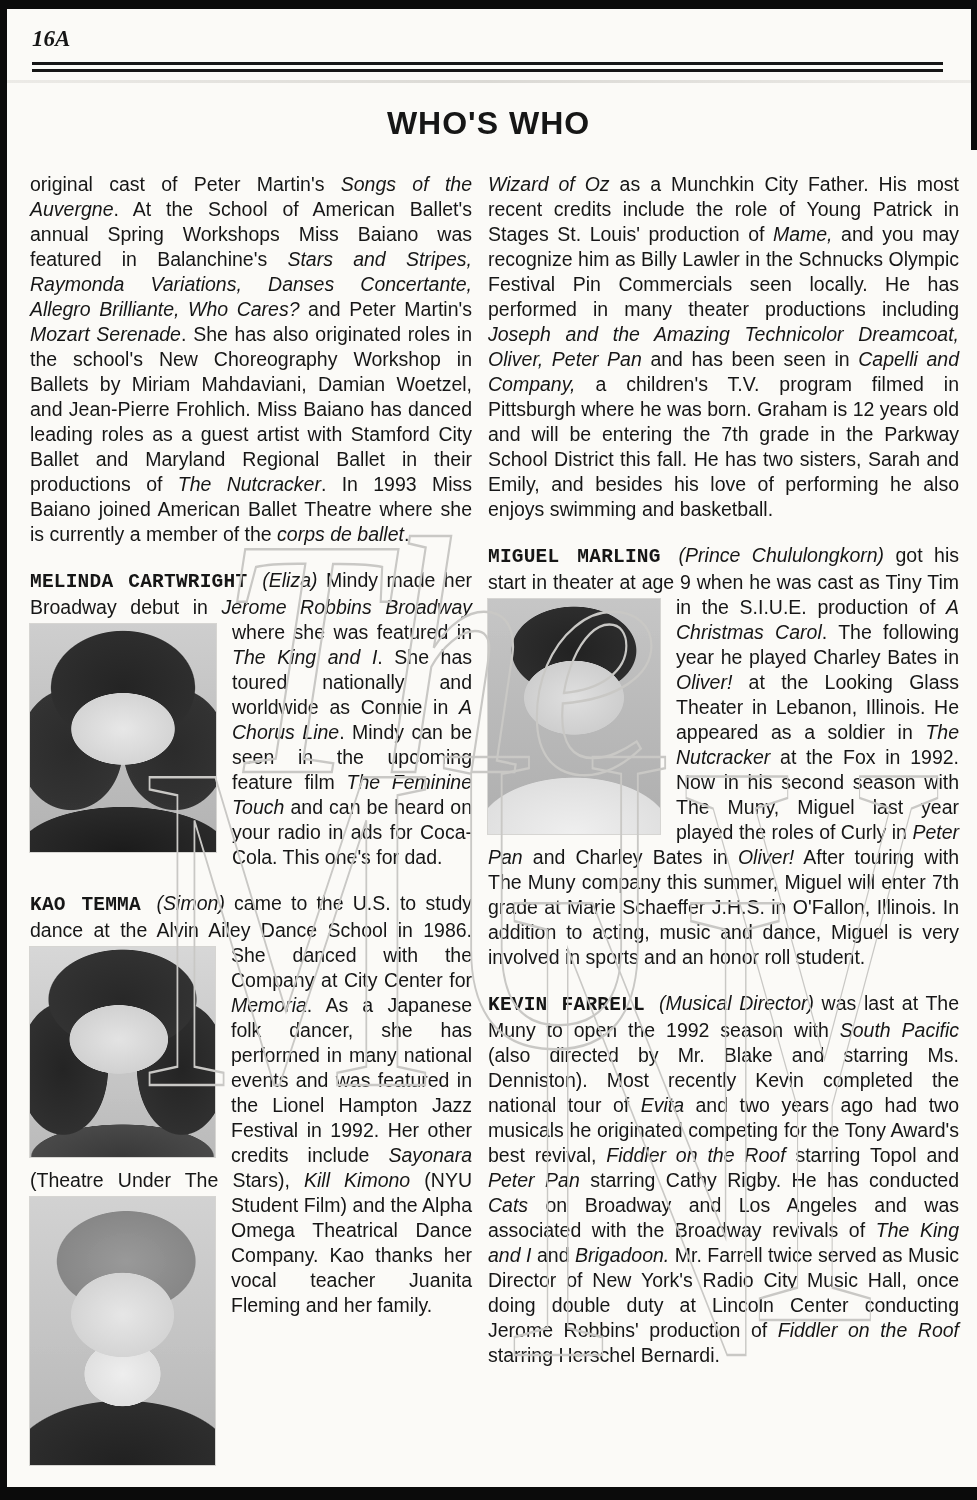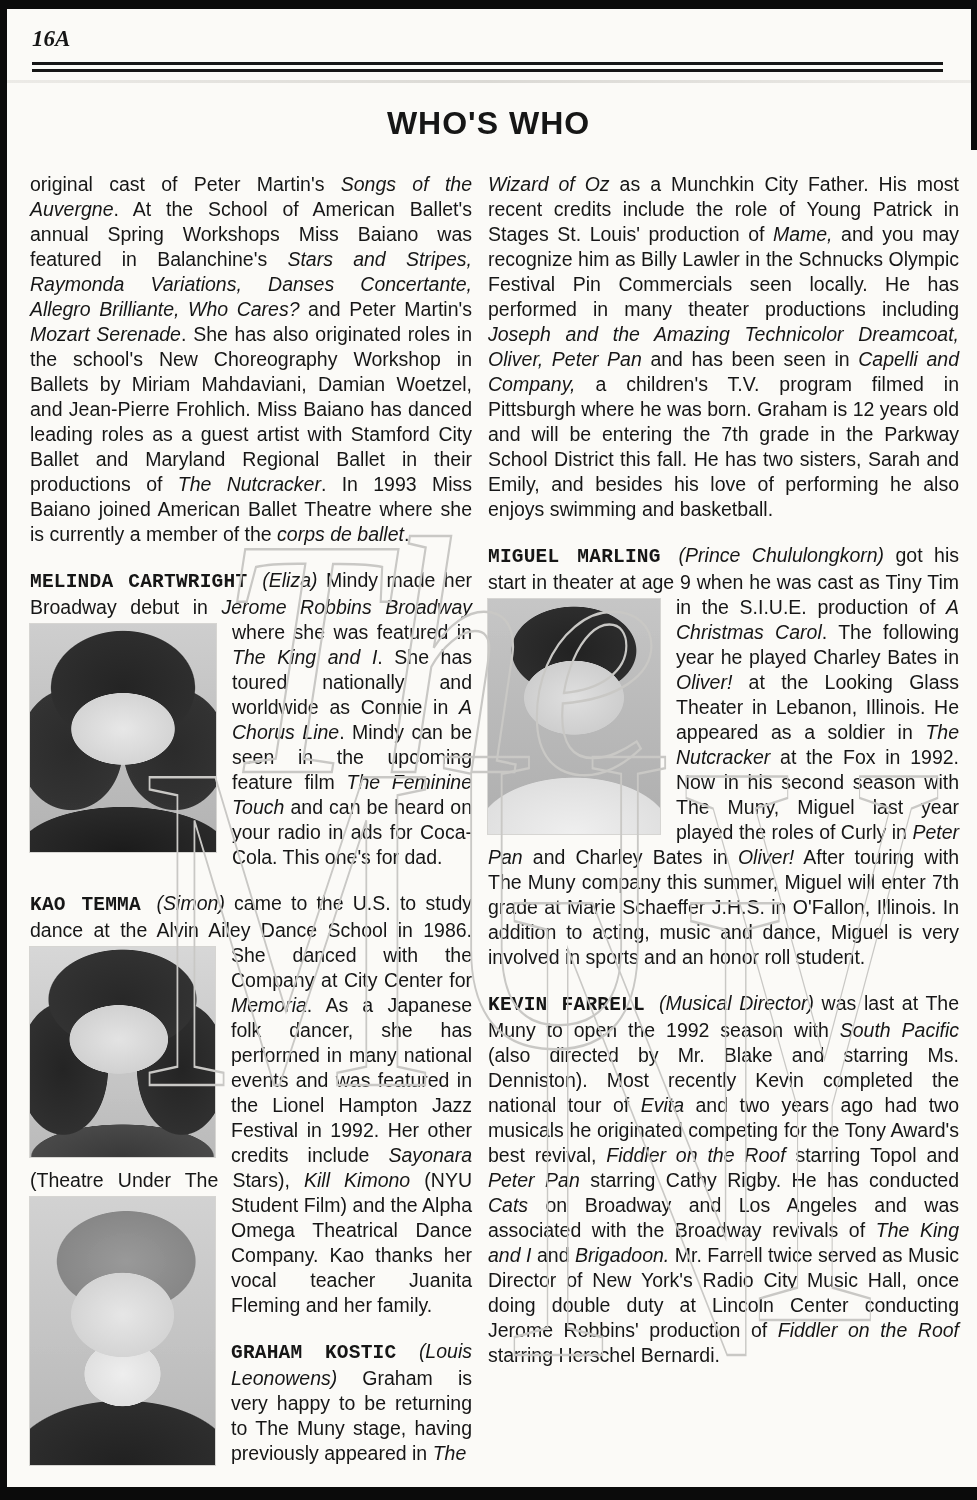--- a/index.html
+++ b/index.html
@@ -96,21 +96,20 @@
   <div class="double-rule"></div>
   <div class="faint-rule"></div>
 
   <h1 class="page-title">WHO'S WHO</h1>
 
   <div class="cols">
     <section class="col col-left">
         <p class="para"><span>original cast of Peter Martin's </span><span class="i">Songs of the Auvergne</span><span>. At the School of American Ballet's annual Spring Workshops Miss Baiano was featured in Balanchine's </span><span class="i">Stars and Stripes, Raymonda Variations, Danses Concertante, Allegro Brilliante, Who Cares?</span><span> and Peter Martin's </span><span class="i">Mozart Serenade</span><span>. She has also originated roles in the school's New Choreography Workshop in Ballets by Miriam Mahdaviani, Damian Woetzel, and Jean-Pierre Frohlich. Miss Baiano has danced leading roles as a guest artist with Stamford City Ballet and Maryland Regional Ballet in their productions of </span><span class="i">The Nutcracker</span><span>. In 1993 Miss Baiano joined American Ballet Theatre where she is currently a member of the </span><span class="i">corps de ballet</span><span>.</span></p>
         <p class="para"><span class="b">MELINDA CARTWRIGHT </span><span class="i">(Eliza)</span><span> Mindy made her Broadway debut in </span><span class="i">Jerome Robbins </span><span class="photo photo-melinda" style="width: 186px; height: 228px;"></span><span class="i">Broadway</span><span> where she was featured in </span><span class="i">The King and I</span><span>. She has toured nationally and worldwide as Connie in </span><span class="i">A Chorus Line</span><span>.  Mindy can be seen in the upcoming feature film </span><span class="i">The Feminine Touch</span><span> and can be heard on your radio in ads for Coca-Cola. This one's for dad.</span></p>
         <p class="para"><span class="b">KAO TEMMA </span><span class="i">(Simon)</span><span> came to the U.S. to study dance at the Alvin Ailey Dance School in 1986. </span><span class="photo photo-kao" style="width: 185px; height: 210px;"></span><span>She danced with the Company at City Center for </span><span class="i">Memoria</span><span>. As a Japanese folk dancer, she has performed in many national events and was featured in the Lionel Hampton Jazz Festival in 1992. Her other credits include </span><span class="i">Sayonara</span><span> (Theatre Under The Stars), </span><span class="i">Kill </span><span class="photo photo-graham" style="width: 185px; height: 268px;"></span><span class="i">Kimono</span><span> (NYU Student Film) and the Alpha Omega Theatrical Dance Company. Kao thanks her vocal teacher Juanita Fleming and her family.</span></p>
-        <p class="para"><span class="b">GRAHAM KOSTIC </span><span class="i">(Louis Leonowens)</span><span> Graham is very happy to be returning to The Muny stage, having previously appeared in </span><span class="i">The</span></p>
       </section>
     <section class="col col-right">
         <p class="para"><span class="i">Wizard of Oz</span><span> as a Munchkin City Father. His most recent credits include the role of Young Patrick in Stages St. Louis' production of </span><span class="i">Mame,</span><span> and you may recognize him as Billy Lawler in the Schnucks Olympic Festival Pin Commercials seen locally. He has performed in many theater productions including </span><span class="i">Joseph and the Amazing Technicolor Dreamcoat, Oliver, Peter Pan</span><span> and has been seen in </span><span class="i">Capelli and Company,</span><span> a children's T.V. program filmed in Pittsburgh where he was born. Graham is 12 years old and will be entering the 7th grade in the Parkway School District this fall. He has two sisters, Sarah and Emily, and besides his love of performing he also enjoys swimming and basketball.</span></p>
         <p class="para"><span class="b">MIGUEL MARLING </span><span class="i">(Prince Chululongkorn)</span><span> got his start in theater at age 9 when he was cast as </span><span class="photo photo-miguel" style="width: 172px; height: 235px;"></span><span>Tiny Tim in the S.I.U.E. production of </span><span class="i">A Christmas Carol</span><span>. The following year he played Charley Bates in </span><span class="i">Oliver!</span><span> at the Looking Glass Theater in Lebanon, Illinois. He appeared as a soldier in </span><span class="i">The Nutcracker</span><span> at the Fox in 1992. Now in his second season with The Muny, Miguel last year played the roles of Curly in </span><span class="i">Peter Pan</span><span> and Charley Bates in </span><span class="i">Oliver!</span><span> After touring with The Muny company this summer, Miguel will enter 7th grade at Marie Schaeffer J.H.S. in O'Fallon, Illinois. In addition to acting, music and dance, Miguel is very involved in sports and an honor roll student.</span></p>
         <p class="para"><span class="b">KEVIN FARRELL </span><span class="i">(Musical Director)</span><span> was last at The Muny to open the 1992 season with </span><span class="i">South Pacific</span><span> (also directed by Mr. Blake and starring Ms. Denniston). Most recently Kevin completed the national tour of </span><span class="i">Evita</span><span> and two years ago had two musicals he originated competing for the Tony Award's best revival, </span><span class="i">Fiddler on the Roof</span><span> starring Topol and </span><span class="i">Peter Pan</span><span> starring Cathy Rigby. He has conducted </span><span class="i">Cats</span><span> on Broadway and Los Angeles and was associated with the Broadway revivals of </span><span class="i">The King and I</span><span> and </span><span class="i">Brigadoon.</span><span>  Mr. Farrell twice served as Music Director of New York's Radio City Music Hall, once doing double duty at Lincoln Center conducting Jerome Robbins' production of </span><span class="i">Fiddler on the Roof</span><span> starring Herschel Bernardi.</span></p>
       </section>
   </div>
 
 </div>
 

